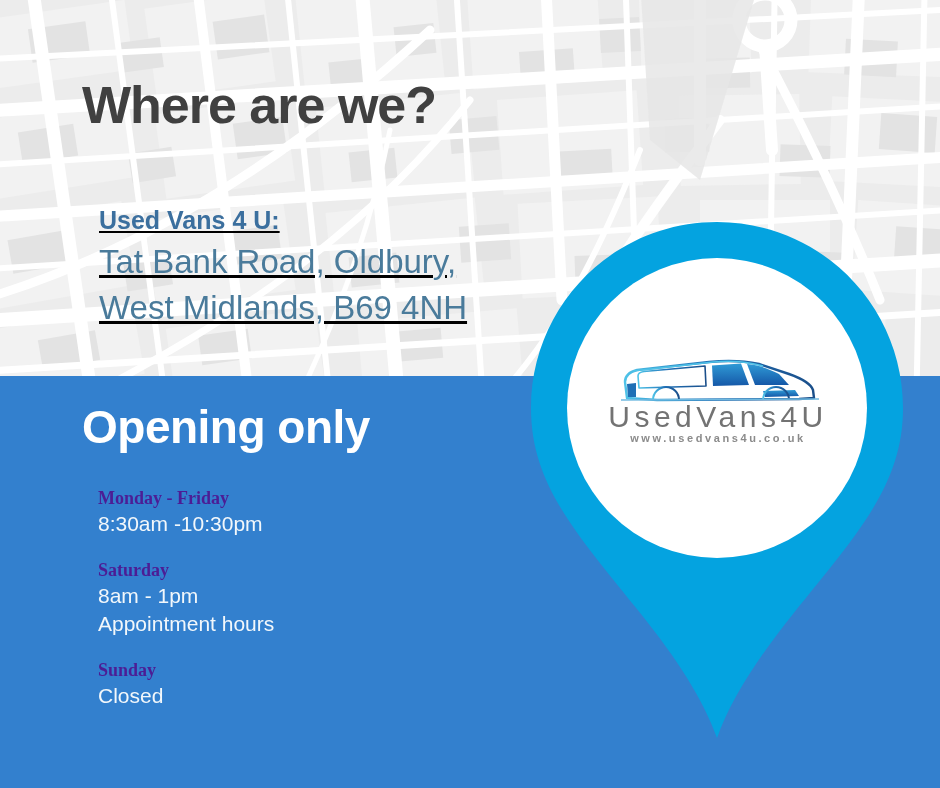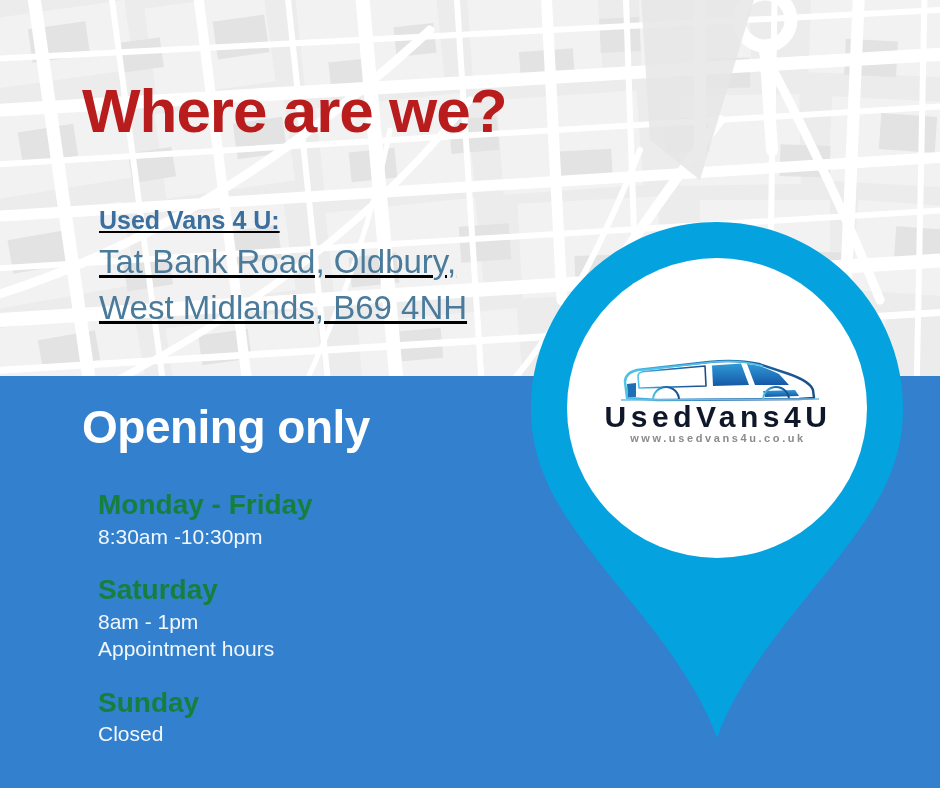--- a/index.html
+++ b/index.html
@@ -35,24 +35,24 @@
     width: 940px;
     height: 412px;
     background: #3380ce;
   }
 
   
   .headline {
     position: absolute;
     left: 82px;
     top: 78px;
-    font-size: 62px;
+    font-size: 52px;
     font-weight: bold;
     letter-spacing: -1px;
-    color: #b91c1c;
+    color: #404040;
     line-height: 1.05;
     white-space: nowrap;
   }
 
   .address-block {
     position: absolute;
     left: 99px;
     top: 203px;
     line-height: 1.42;
     white-space: nowrap;
@@ -87,25 +87,26 @@
     position: absolute;
     left: 98px;
     top: 487px;
     width: 400px;
   }
   .hours-group {
     margin-bottom: 22px;
   }
   .hours-group:last-child { margin-bottom: 0; }
   .hg-day {
-    font-size: 28px;
-    font-weight: bold;
-    color: #15803d;
+    font-size: 18px;
+    font-weight: bold;
+    color: #4c1d95;
     line-height: 1.28;
     white-space: nowrap;
+    font-family: Liberation Serif, serif;
   }
   .hg-time {
     font-size: 21px;
     font-weight: normal;
     color: #f2f7fb;
     line-height: 1.30;
     white-space: nowrap;
   }
 
   
@@ -125,22 +126,22 @@
     width: 260px;
     height: 112px;
     text-align: center;
   }
   .logo-van {
     display: block;
     margin: 0 auto;
   }
   .logo-word {
     font-size: 30px;
-    font-weight: bold;
-    color: #0f172a;
+    font-weight: normal;
+    color: #737373;
     letter-spacing: 4.5px;
     line-height: 1;
     margin-top: -6px;
     white-space: nowrap;
   }
   .logo-url {
     font-size: 11px;
     font-weight: bold;
     color: #8b8b8b;
     letter-spacing: 2.6px;

